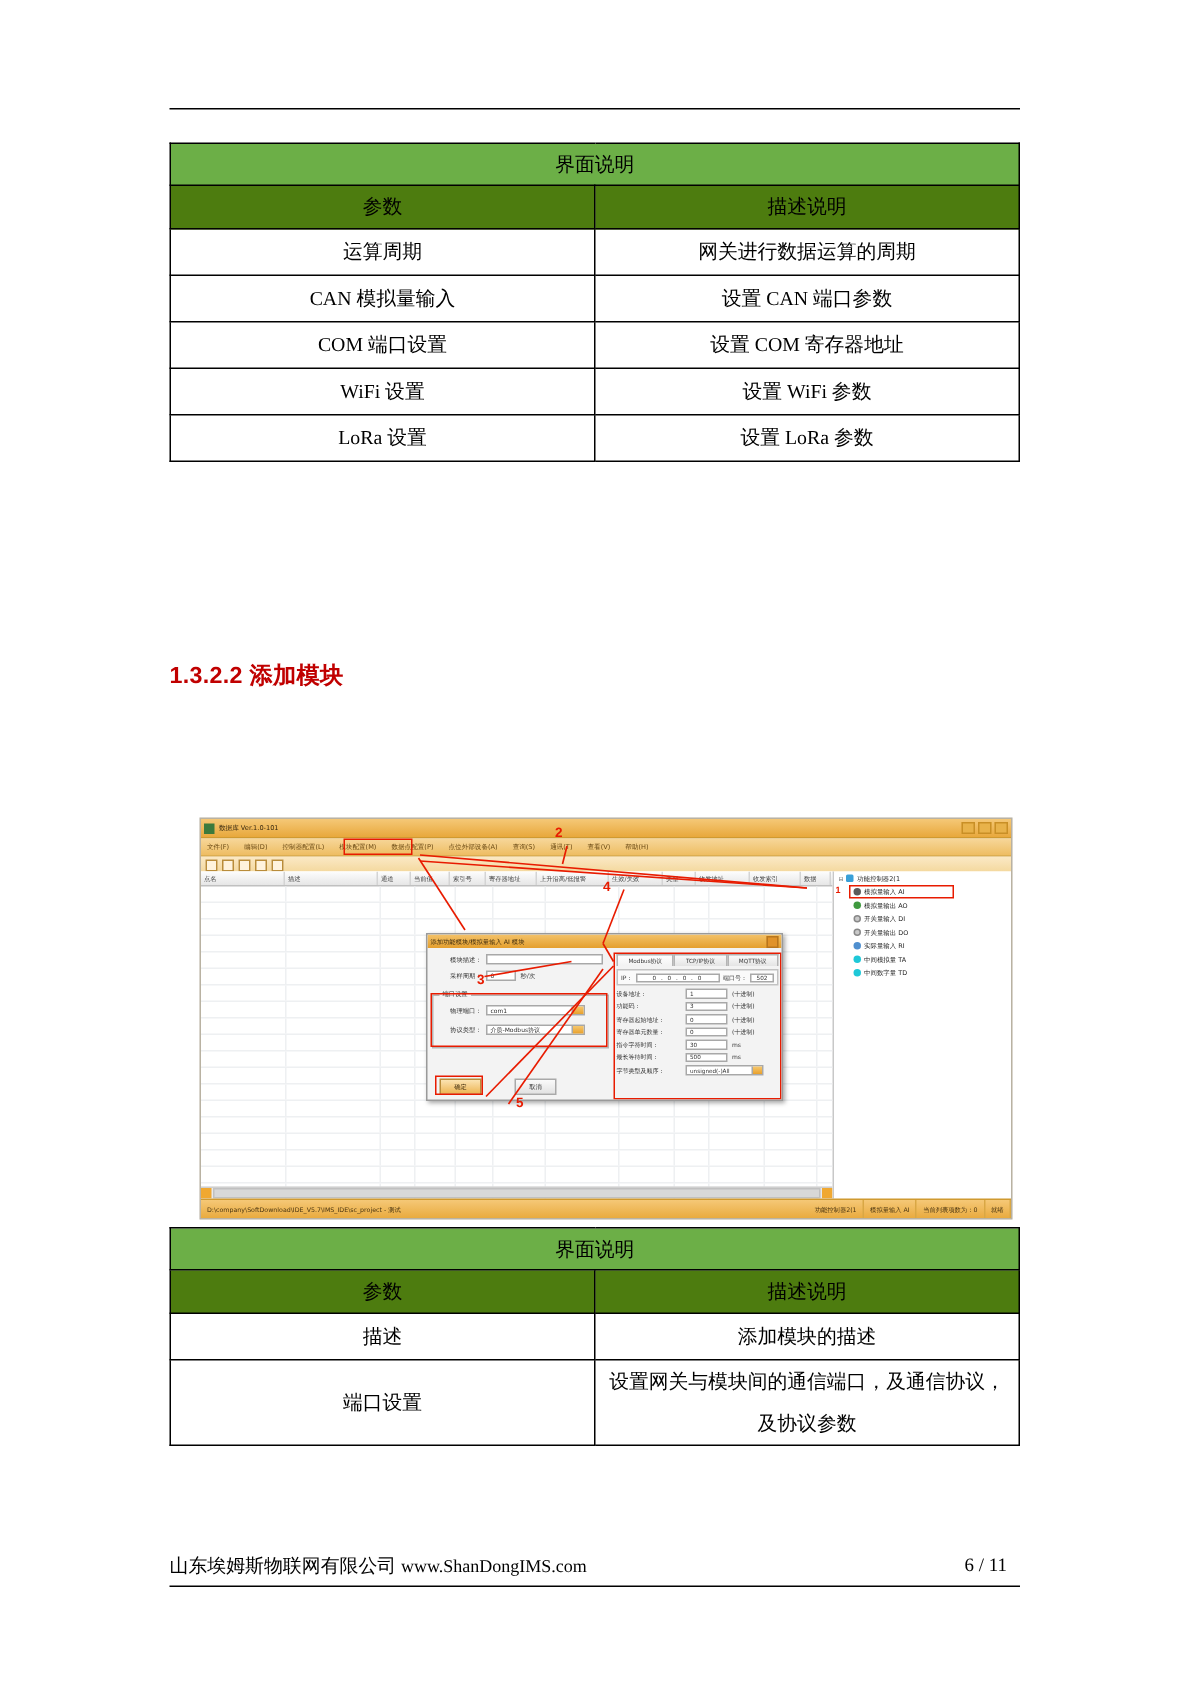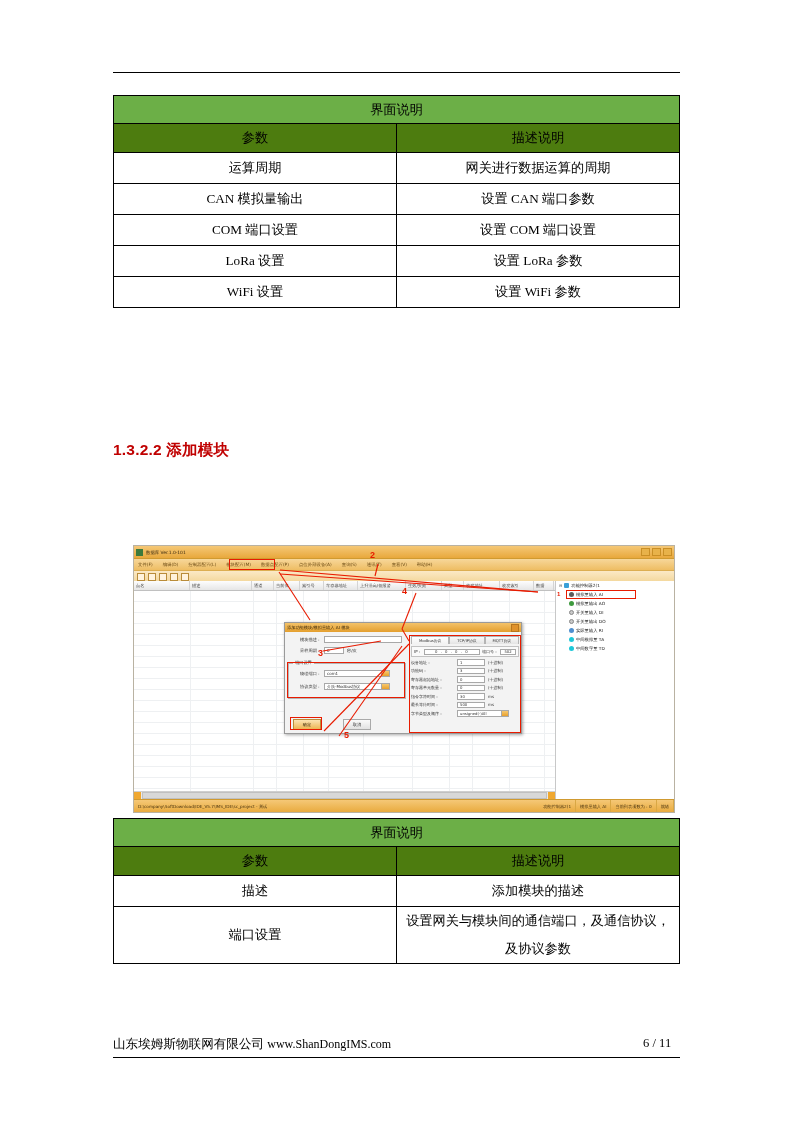--- a/index.html
+++ b/index.html
@@ -326,34 +326,34 @@
       </tr>
       <tr>
         <td class="t-blue" style="width:49%">参数</td>
         <td class="t-blue">描述说明</td>
       </tr>
       <tr class="t-row">
         <td>运算周期</td>
         <td>网关进行数据运算的周期</td>
       </tr>
       <tr class="t-row">
-        <td>CAN 模拟量输出</td>
+        <td>CAN 模拟量输入</td>
         <td>设置 CAN 端口参数</td>
       </tr>
       <tr class="t-row">
         <td>COM 端口设置</td>
-        <td>设置 COM 端口设置</td>
+        <td>设置 COM 寄存器地址</td>
+      </tr>
+      <tr class="t-row">
+        <td>WiFi 设置</td>
+        <td>设置 WiFi 参数</td>
       </tr>
       <tr class="t-row">
         <td>LoRa 设置</td>
         <td>设置 LoRa 参数</td>
-      </tr>
-      <tr class="t-row">
-        <td>WiFi 设置</td>
-        <td>设置 WiFi 参数</td>
       </tr>
     </tbody>
   </table>
 
   <div class="h3">1.3.2.2 添加模块</div>
 
 
   <div class="app-shot">
 
     <div class="app-titlebar">

